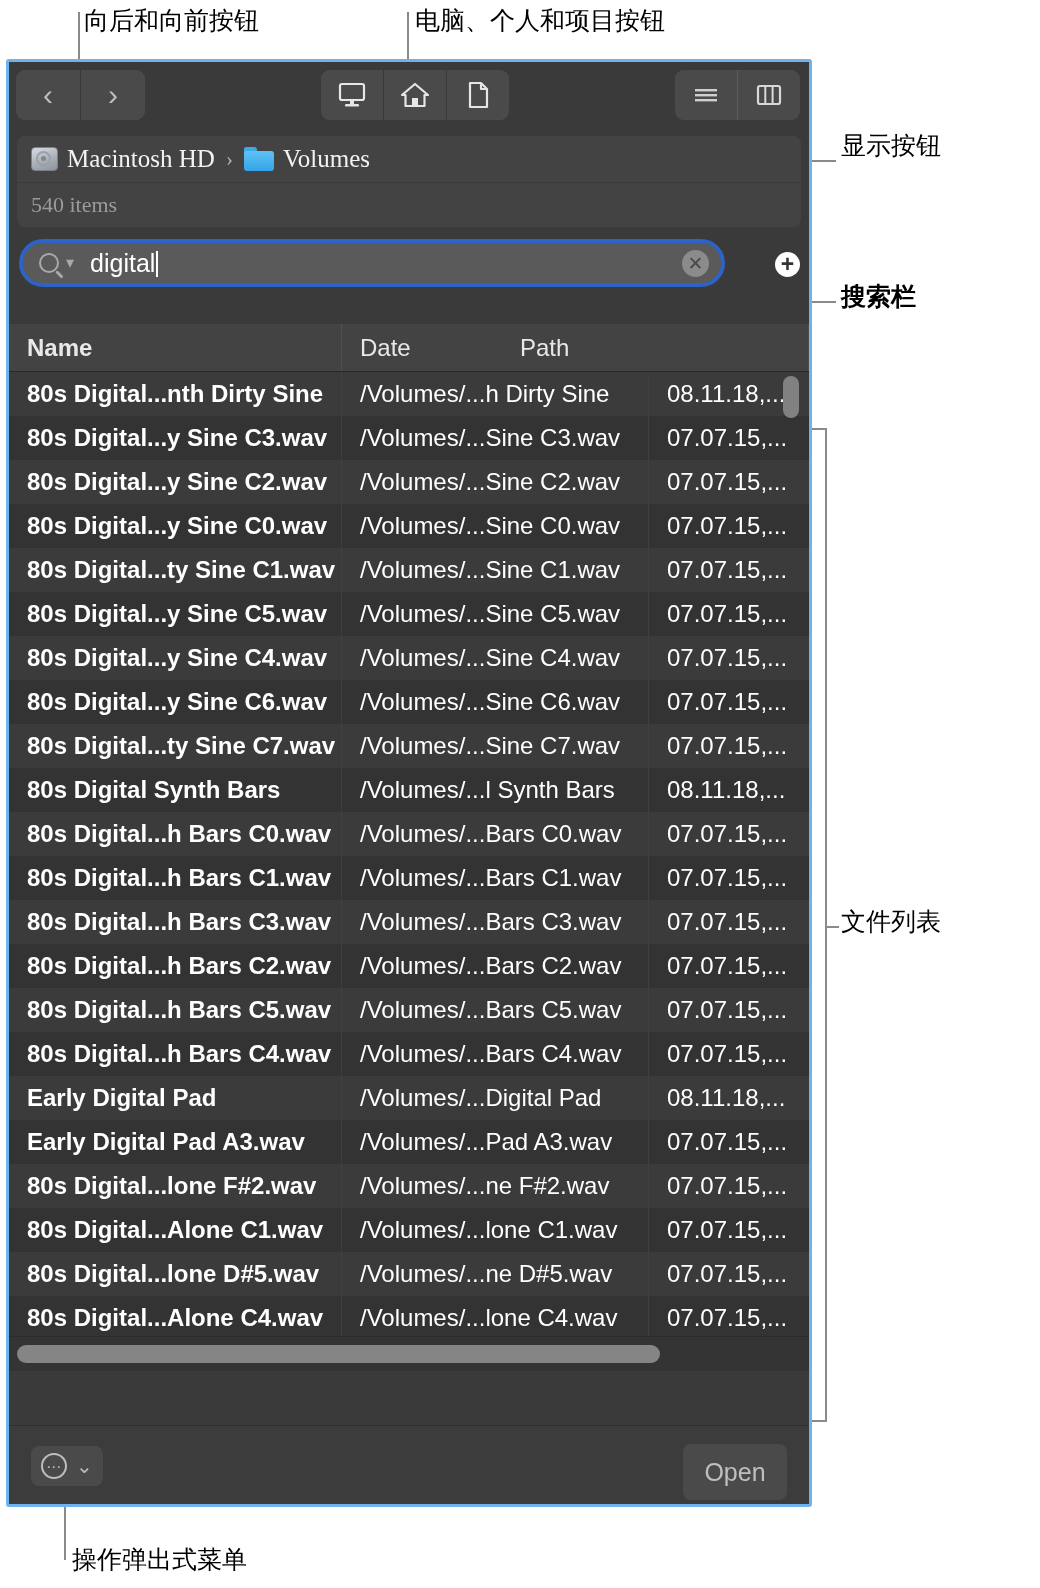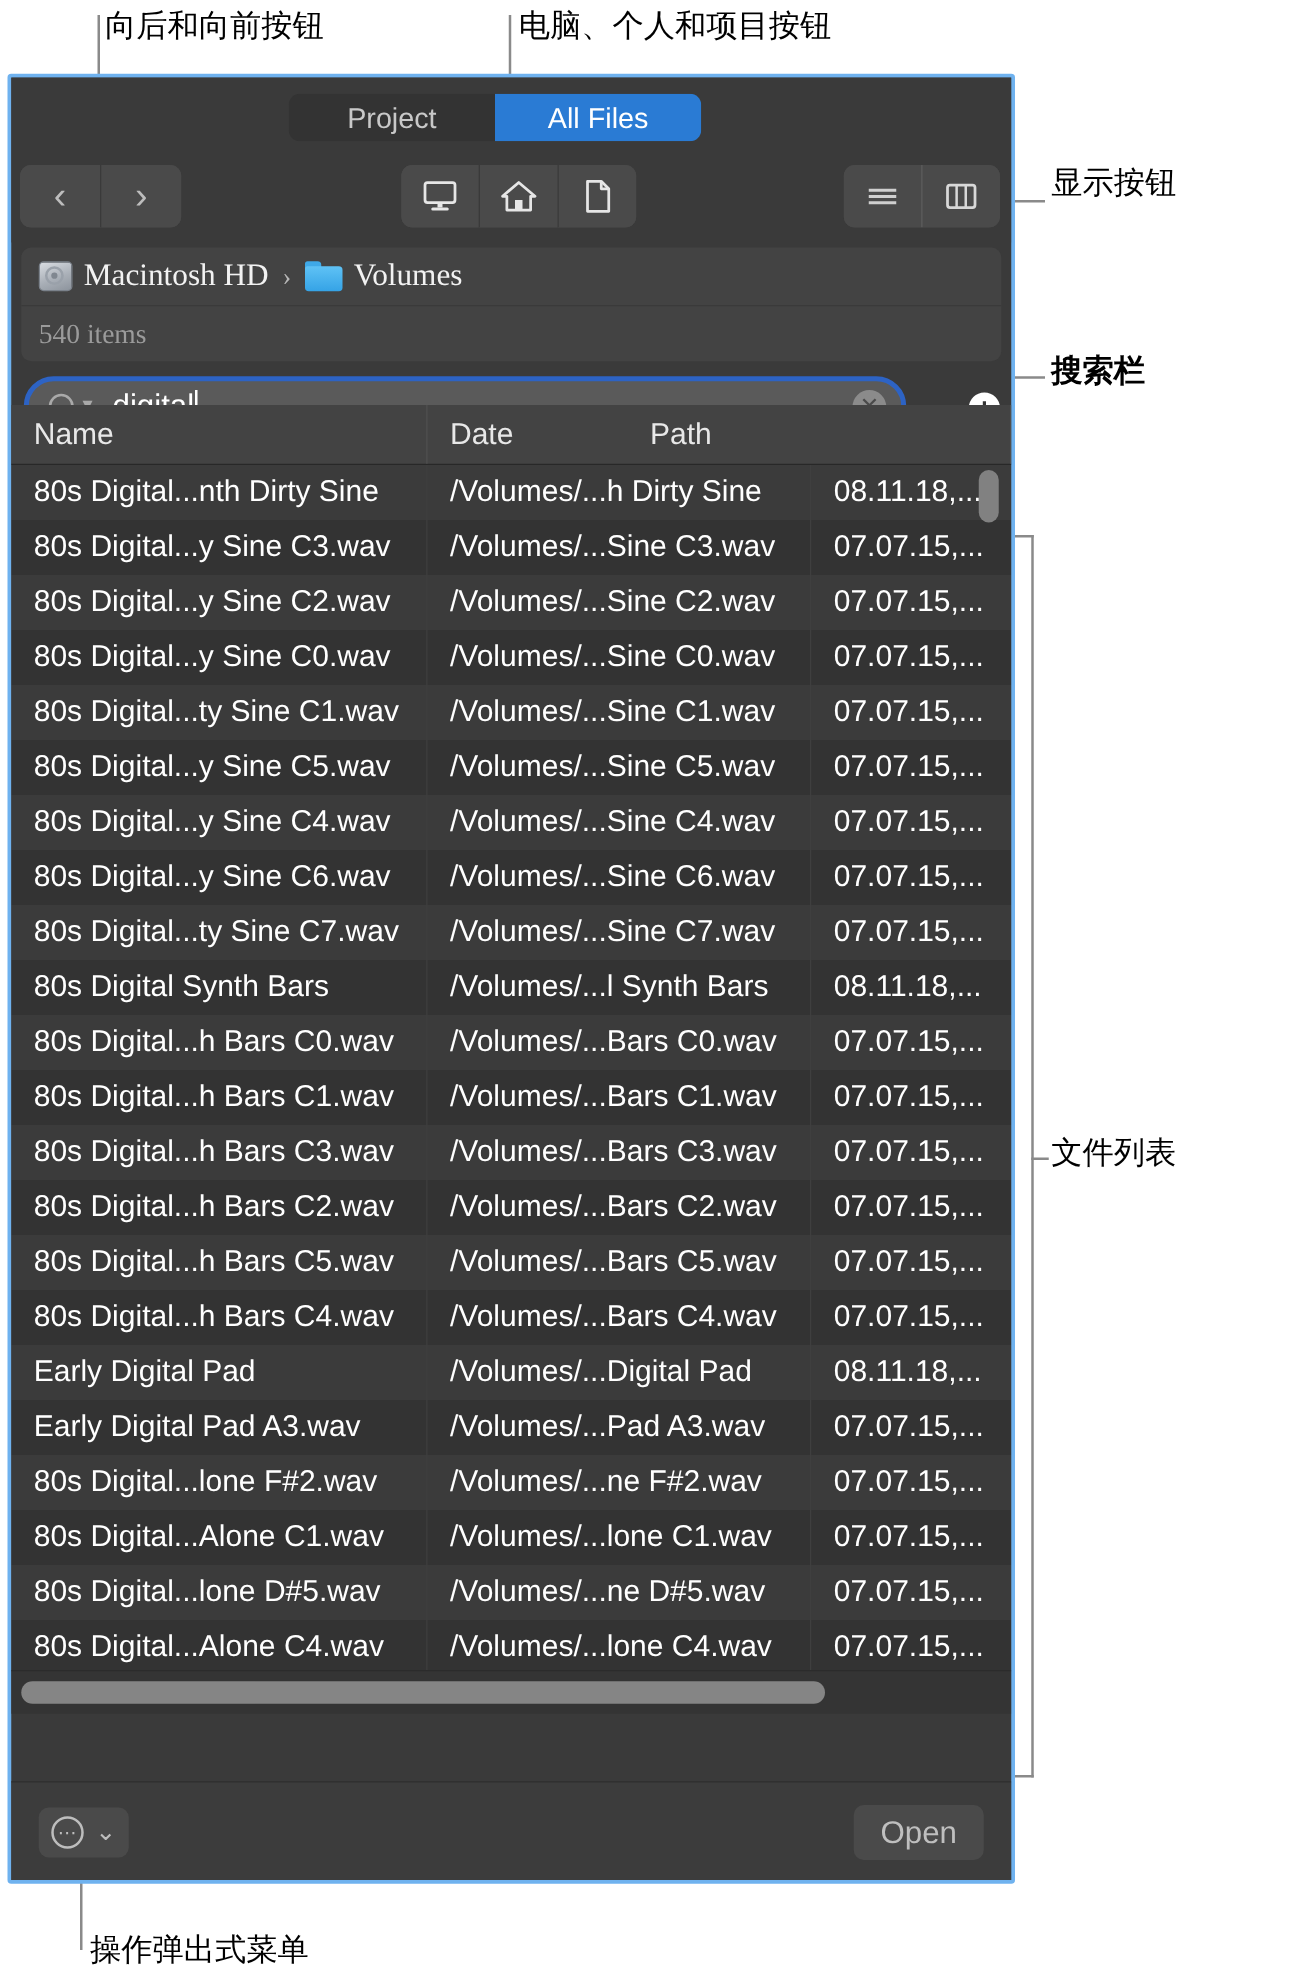--- a/index.html
+++ b/index.html
@@ -151,21 +151,21 @@
   
   .tablewrap{position:absolute;left:0;right:0;top:262px;bottom:0;}
   .thead{
     display:flex;height:47px;align-items:center;background:#434343;
     border-bottom:1px solid #282828;
   }
   .th{
     font-size:24px;color:#e8e8e8;padding-left:18px;box-sizing:border-box;
     border-right:1px solid #505050;height:47px;display:flex;align-items:center;
   }
-  .c-name{width:333px;}
+  .c-name{width:333px;font-weight:bold;}
   .c-path{width:307px;}
   .c-date{width:160px;border-right:none;}
 
   .tbody{
     position:absolute;top:48px;left:0;width:800px;height:964px;overflow:hidden;
   }
   .trow{display:flex;height:44px;align-items:center;}
   .trow:nth-child(odd){background:#3b3b3b;}
   .trow:nth-child(even){background:#333333;}
   .td{
@@ -198,21 +198,21 @@
   .actionbtn{
     position:absolute;left:22px;top:20px;width:72px;height:40px;border-radius:8px;
     background:#4a4a4a;display:flex;align-items:center;justify-content:center;gap:5px;
   }
   .gear-c{
     width:26px;height:26px;border-radius:50%;border:2px solid #bdbdbd;box-sizing:border-box;
     display:flex;align-items:center;justify-content:center;color:#bdbdbd;font-size:15px;
     line-height:1;letter-spacing:1px;
   }
   .openbtn{
-    position:absolute;right:22px;top:18px;width:104px;height:44px;border-radius:8px;
+    position:absolute;right:22px;top:18px;width:104px;height:56px;border-radius:8px;
     background:#4a4a4a;display:flex;align-items:center;justify-content:center;
     color:#bfbfbf;font-size:25px;
   }
 
   svg{display:block;}
 </style>
 </head>
 <body>
 
 <div class="callout" style="left:84px;top:7px;">向后和向前按钮</div>
@@ -232,26 +232,20 @@
 
 <div class="callout" style="left:841px;top:908px;">文件列表</div>
 <div class="cl-line cl-h" style="left:825px;top:926px;width:14px;"></div>
 <div class="bracket-right" style="left:806px;top:428px;width:21px;height:994px;"></div>
 
 <div class="callout" style="left:72px;top:1546px;">操作弹出式菜单</div>
 <div class="cl-line cl-v" style="left:64px;top:1505px;height:55px;"></div>
 
 <div id="window">
 
-  <div class="tabbar">
-    <div class="segmented">
-      <div class="seg-btn">Project</div>
-      <div class="seg-btn active">All Files</div>
-    </div>
-  </div>
 
   <div class="toolbar">
 
     <div class="grp" id="navgrp">
       <div class="gbtn">
         <span class="chev">‹</span>
       </div>
       <div class="gbtn">
         <span class="chev">›</span>
       </div>

